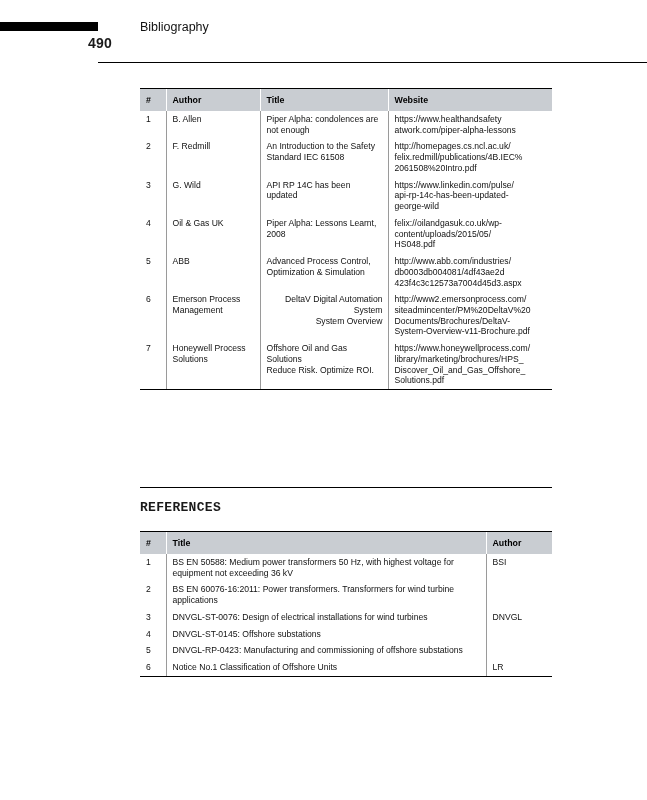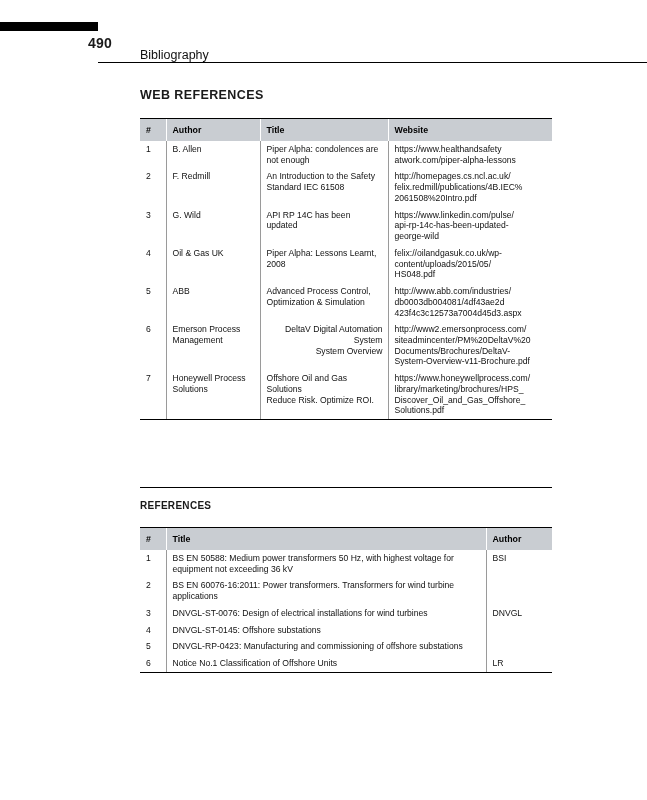--- a/index.html
+++ b/index.html
@@ -41,21 +41,21 @@
   .folio {
     position: absolute;
     top: 35px;
     left: 88px;
     font-size: 14px;
     font-weight: bold;
     letter-spacing: 0.2px;
   }
   .running-title {
     position: absolute;
-    top: 48px;
+    top: 20px;
     left: 140px;
     font-size: 12.5px;
     font-weight: normal;
     color: #111;
   }
   
   .content {
     position: absolute;
     left: 140px;
     top: 88px;
@@ -122,43 +122,43 @@
     background: #000000;
     margin-bottom: 12px;
   }
   h1.part-title {
     font-size: 14px;
     font-weight: bold;
     letter-spacing: 0.3px;
     margin: 0 0 8px 0;
   }
   h3.refs-title {
-    font-size: 10px;
+    font-size: 13px;
     font-weight: bold;
     letter-spacing: 0.3px;
     margin: 0 0 16px 0;
+    font-family: Liberation Mono, monospace;
   }
   
   .ref-col-num { width: 26px; }
   .ref-col-title { width: 320px; }
   .ref-col-author { width: 66px; }
   .refs-table tbody td { font-size: 8.6px; }
 </style>
 </head>
 <body>
 
 <div class="page">
 
   <div class="header-bar"></div>
   <div class="header-rule"></div>
   <div class="folio">490</div>
   <div class="running-title">Bibliography</div>
 
   <div class="content">
-    <h2 class="section-title">WEB REFERENCES</h2>
 
     <div class="tbl-top-rule"></div>
     <table class="ref-table">
       <colgroup>
         <col class="web-col-num">
           <col class="web-col-author">
           <col class="web-col-title">
           <col class="web-col-site">
       </colgroup>
       <thead>

